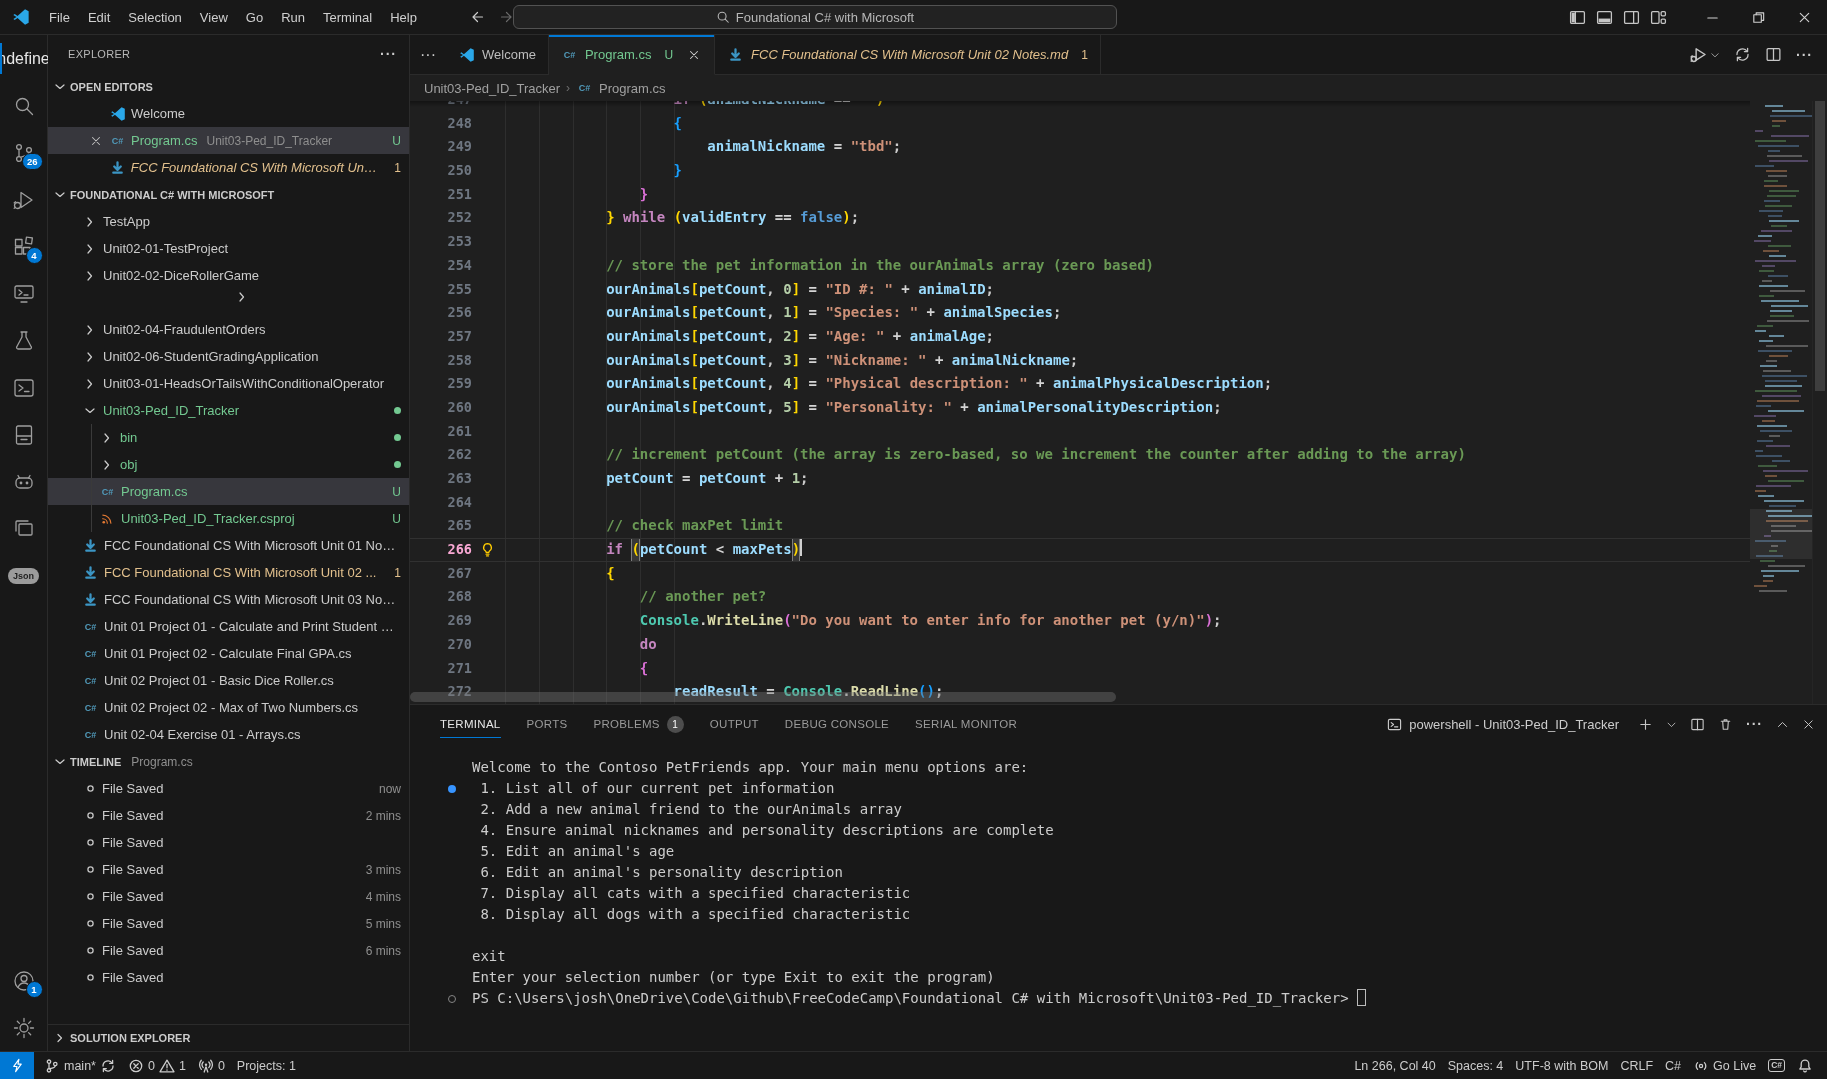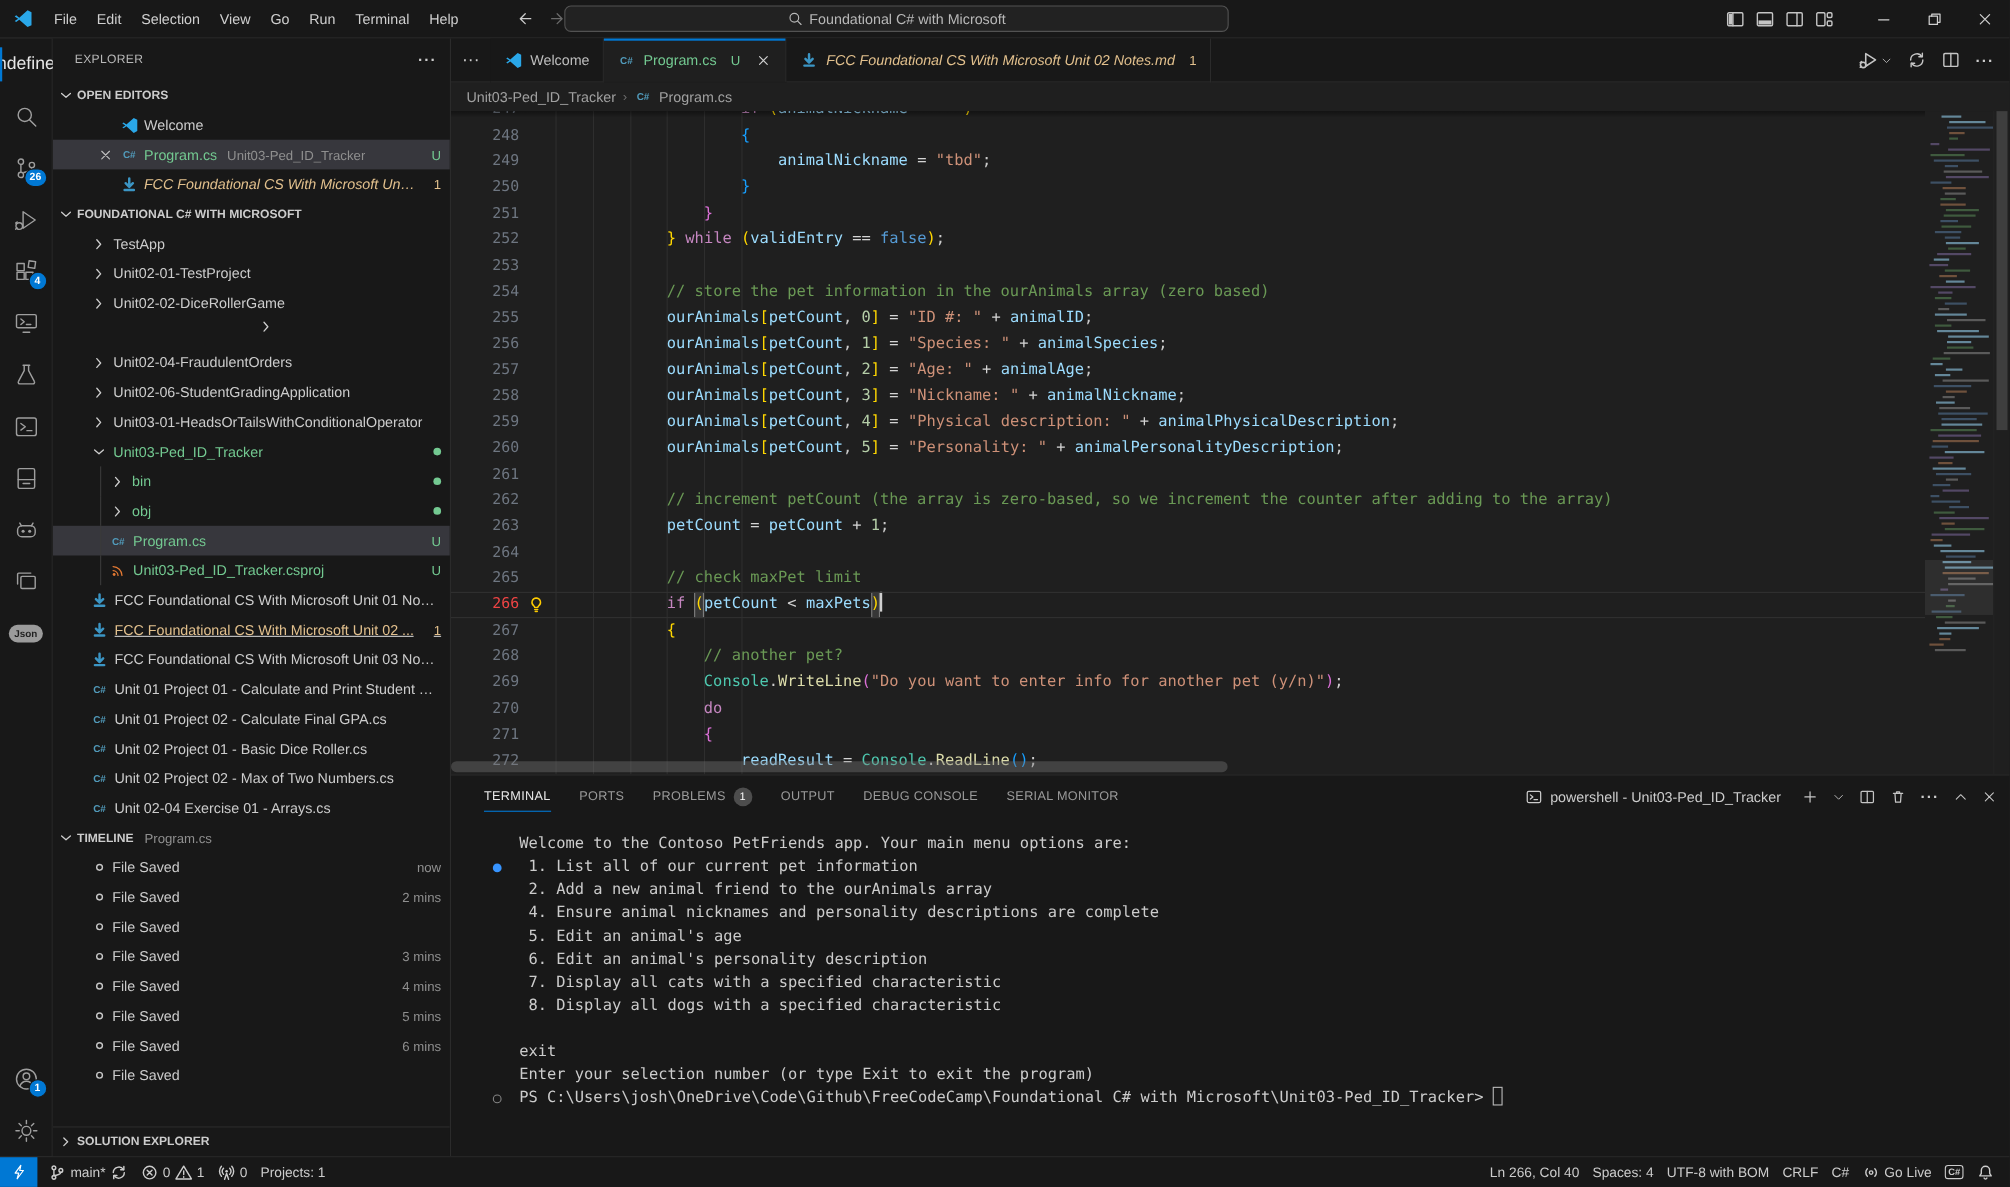--- a/index.html
+++ b/index.html
@@ -91,24 +91,24 @@
   .ea{display:flex;align-items:center;}
   .breadcrumb{height:26px;background:var(--bg-editor);display:flex;align-items:center;gap:6px;
     padding-left:14px;font-size:13px;color:#a0a0a0;flex:0 0 26px;}
   .breadcrumb .sep{color:#6d6d6d;font-size:12px;}
 
   
   .editor-body{flex:1;position:relative;background:var(--bg-editor);overflow:hidden;display:flex;min-height:0;}
   .code-scroll{flex:1;overflow:hidden;position:relative;}
   .code-pane{position:absolute;top:-13px;left:0;right:0;}
   .code-line{display:flex;height:23.7px;line-height:23.7px;font-family:"DejaVu Sans Mono",monospace;
-    font-size:14px;color:#cccccc;white-space:pre;position:relative;}
+    font-size:14px;color:#cccccc;white-space:pre;position:relative;font-weight:bold;}
   .lnum{width:62px;text-align:right;color:#6e7681;flex:0 0 62px;font-size:13.5px;}
   .ldeco{width:33px;flex:0 0 33px;position:relative;}
-  .code-line.current .lnum{color:#ef4444;}
+  .code-line.current .lnum{color:#f9a8d4;}
   .code-line.current::after{content:"";position:absolute;left:0;right:0;top:0;bottom:0;
     border-top:1px solid #313131;border-bottom:1px solid #313131;pointer-events:none;}
   .bulb{position:absolute;left:8px;top:4px;width:15px;height:15px;color:#ffcc00;}
   .bulb svg{width:15px;height:15px;stroke-width:1.4;}
   .t{color:#cccccc;} .k{color:var(--tok-kw);} .b{color:var(--tok-kb);} .v{color:var(--tok-var);}
   .s{color:var(--tok-str);} .n{color:var(--tok-num);} .c{color:var(--tok-com);} .f{color:var(--tok-fn);}
   .y{color:var(--tok-cls);} .o{color:var(--tok-op);}
   .p1{color:var(--br1);} .p2{color:var(--br2);} .p3{color:var(--br3);}
   .pm{color:var(--br1);background:rgba(120,120,120,.28);box-shadow:0 0 0 1px #7e7e7e inset;}
   .caret{display:inline-block;width:2px;height:18px;background:#cfcfcf;vertical-align:middle;margin-bottom:3px;}
@@ -526,21 +526,21 @@
           </div>
           <div class="row" style="padding-left: 34px;">
             <span class="file-ico">
               <svg viewBox="0 0 16 16" style="width:15px;height:15px;stroke:#3b95c4;stroke-width:2.4">
                 <path d="M8 2.5v7M4.5 7L8 10.5 11.5 7M3.5 13.5h9"></path>
               </svg>
             </span>
             <span class="label">FCC Foundational CS With Microsoft Unit 01 Note...</span>
             <span class="sp"></span>
           </div>
-          <div class="row" style="padding-left: 34px; text-decoration: underline;">
+          <div class="row" style="padding-left: 34px;">
             <span class="file-ico">
               <svg viewBox="0 0 16 16" style="width:15px;height:15px;stroke:#3b95c4;stroke-width:2.4">
                 <path d="M8 2.5v7M4.5 7L8 10.5 11.5 7M3.5 13.5h9"></path>
               </svg>
             </span>
             <span class="label yellow">FCC Foundational CS With Microsoft Unit 02 ...</span>
             <span class="sp"></span>
             <span class="badge-u yellow">1</span>
           </div>
           <div class="row" style="padding-left: 34px;">

